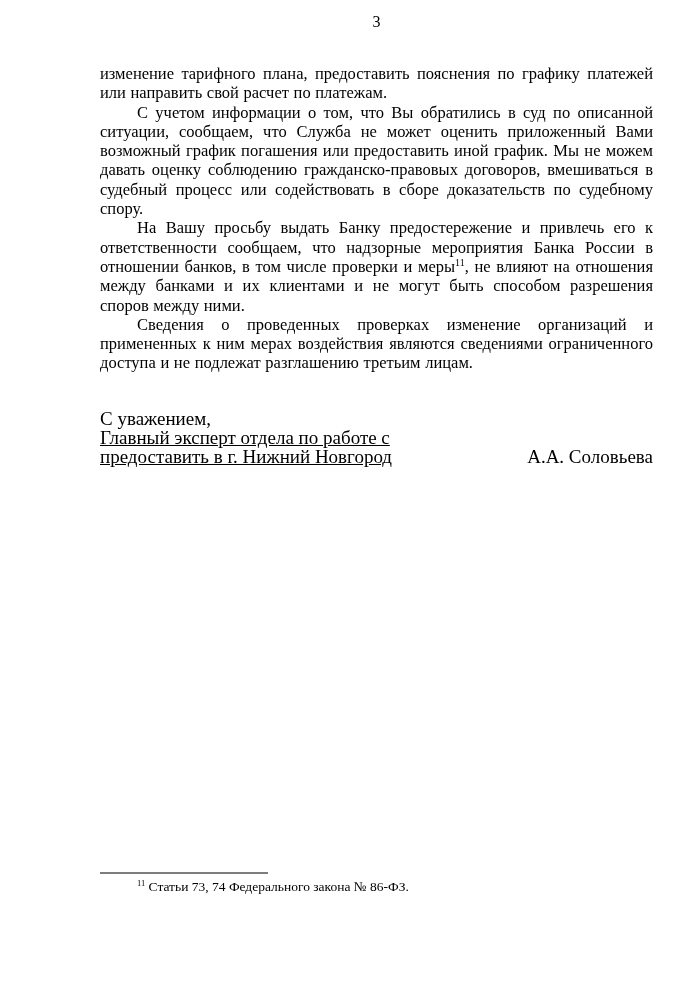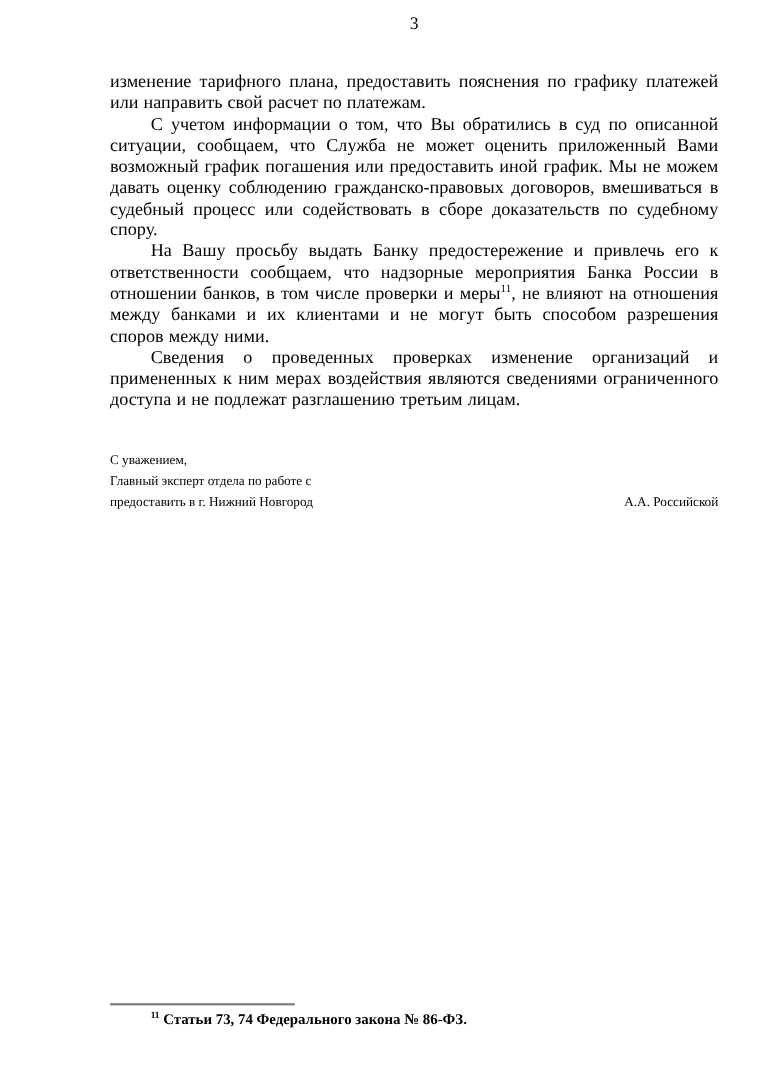--- a/index.html
+++ b/index.html
@@ -32,33 +32,33 @@
     line-height:0;
     vertical-align:super;
   }
   .redaction{
     display:inline-block;
     width:168px;height:18px;
     vertical-align:-3px;
   }
   .signature{
     margin-top:36px;
-    font-size:12px;
+    font-size:19px;
     line-height:19.3px;
   }
   .sig-row{
     display:flex;
     justify-content:space-between;
     align-items:flex-end;
   }
-  .sig-line{white-space:nowrap;}
+  .sig-line{white-space:nowrap;text-decoration:underline;}
   .sig-name{white-space:nowrap;}
   .footnote-area{
     position:absolute;
-    top:912px;left:100px;width:553px;font-weight:bold;
+    top:872px;left:100px;width:553px;
   }
   .footnote-rule{
     width:168px;height:2px;
     margin:0 0 4px 0;
   }
   .footnote{
     margin:0;
     font-size:13.5px;
     line-height:18px;
     text-indent:37px;
@@ -84,21 +84,21 @@
         <p class="para indent">Сведения о проведенных проверках изменение организаций и примененных к ним мерах воздействия являются сведениями ограниченного доступа и не подлежат разглашению третьим лицам.</p>
       </div>
 
     <div class="signature">
       <div>С уважением,</div>
       <div class="sig-row">
         <div>
             <div class="sig-line">Главный эксперт отдела по работе с</div>
             <div class="sig-line">предоставить в г. Нижний Новгород</div>
           </div>
-        <div class="sig-name">А.А. Российской</div>
+        <div class="sig-name">А.А. Соловьева</div>
       </div>
     </div>
   </div>
 
   <div class="footnote-area">
     <div class="footnote-rule" style="background: rgb(125, 125, 125);"></div>
     <div>
         <p class="footnote"><sup>11</sup> Статьи 73, 74 Федерального закона № 86-ФЗ.</p>
       </div>
   </div>

